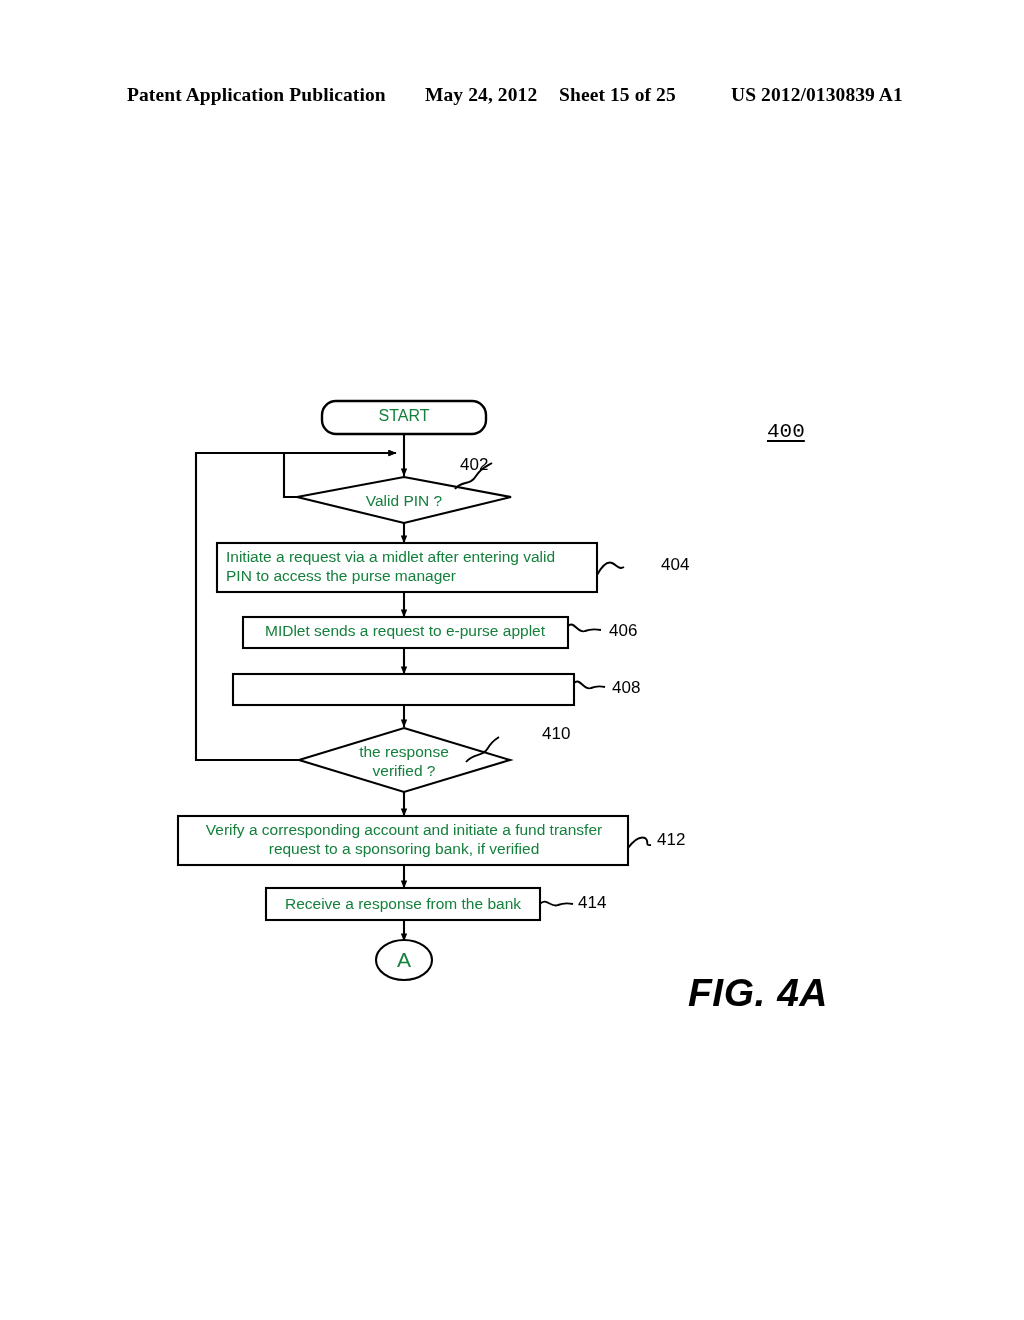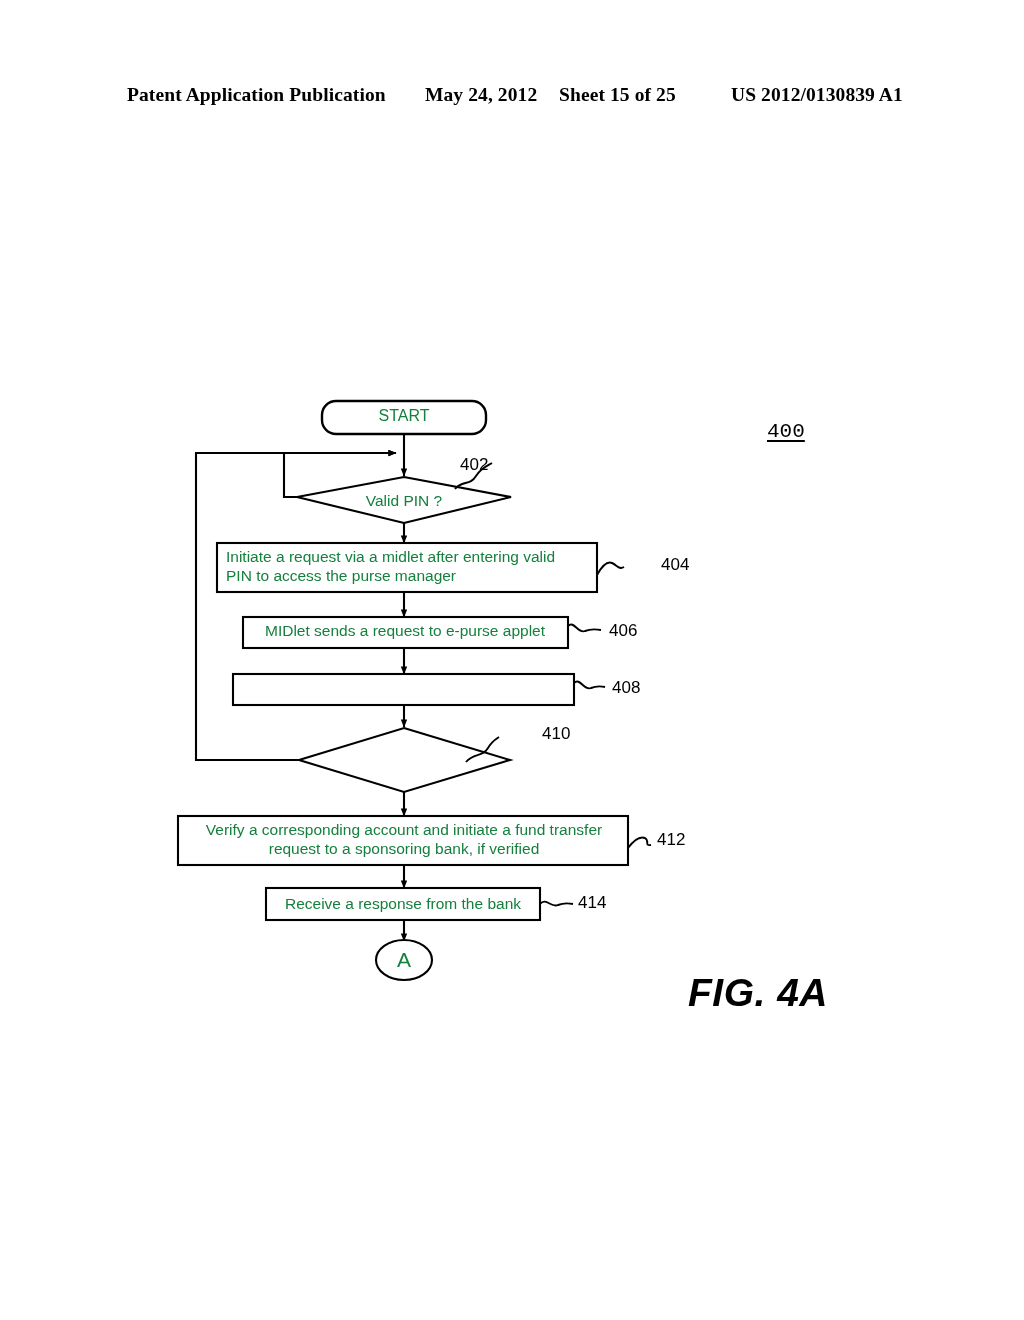--- a/index.html
+++ b/index.html
@@ -221,20 +221,22 @@
   <div class="node-text center" id="txt-start">START</div>
 
   <div class="node-text center" id="txt-402">Valid PIN ?</div>
 
   <div class="node-text center" id="txt-406">MIDlet sends a request to e-purse applet</div>
 
   <div class="node-text left" id="txt-404">Initiate a request via a midlet after entering valid
 PIN to access the purse manager</div>
 
 
+  <div class="node-text center" id="txt-410">the response
+verified ?</div>
 
   <div class="node-text center" id="txt-412">Verify a corresponding account and initiate a fund transfer
 request to a sponsoring bank, if verified</div>
 
   <div class="node-text center" id="txt-414">Receive a response from the bank</div>
 
   <div class="node-text center" id="txt-connector-a">A</div>
 
   <div class="ref-num" id="ref-402">402</div>
   <div class="ref-num" id="ref-404">404</div>

